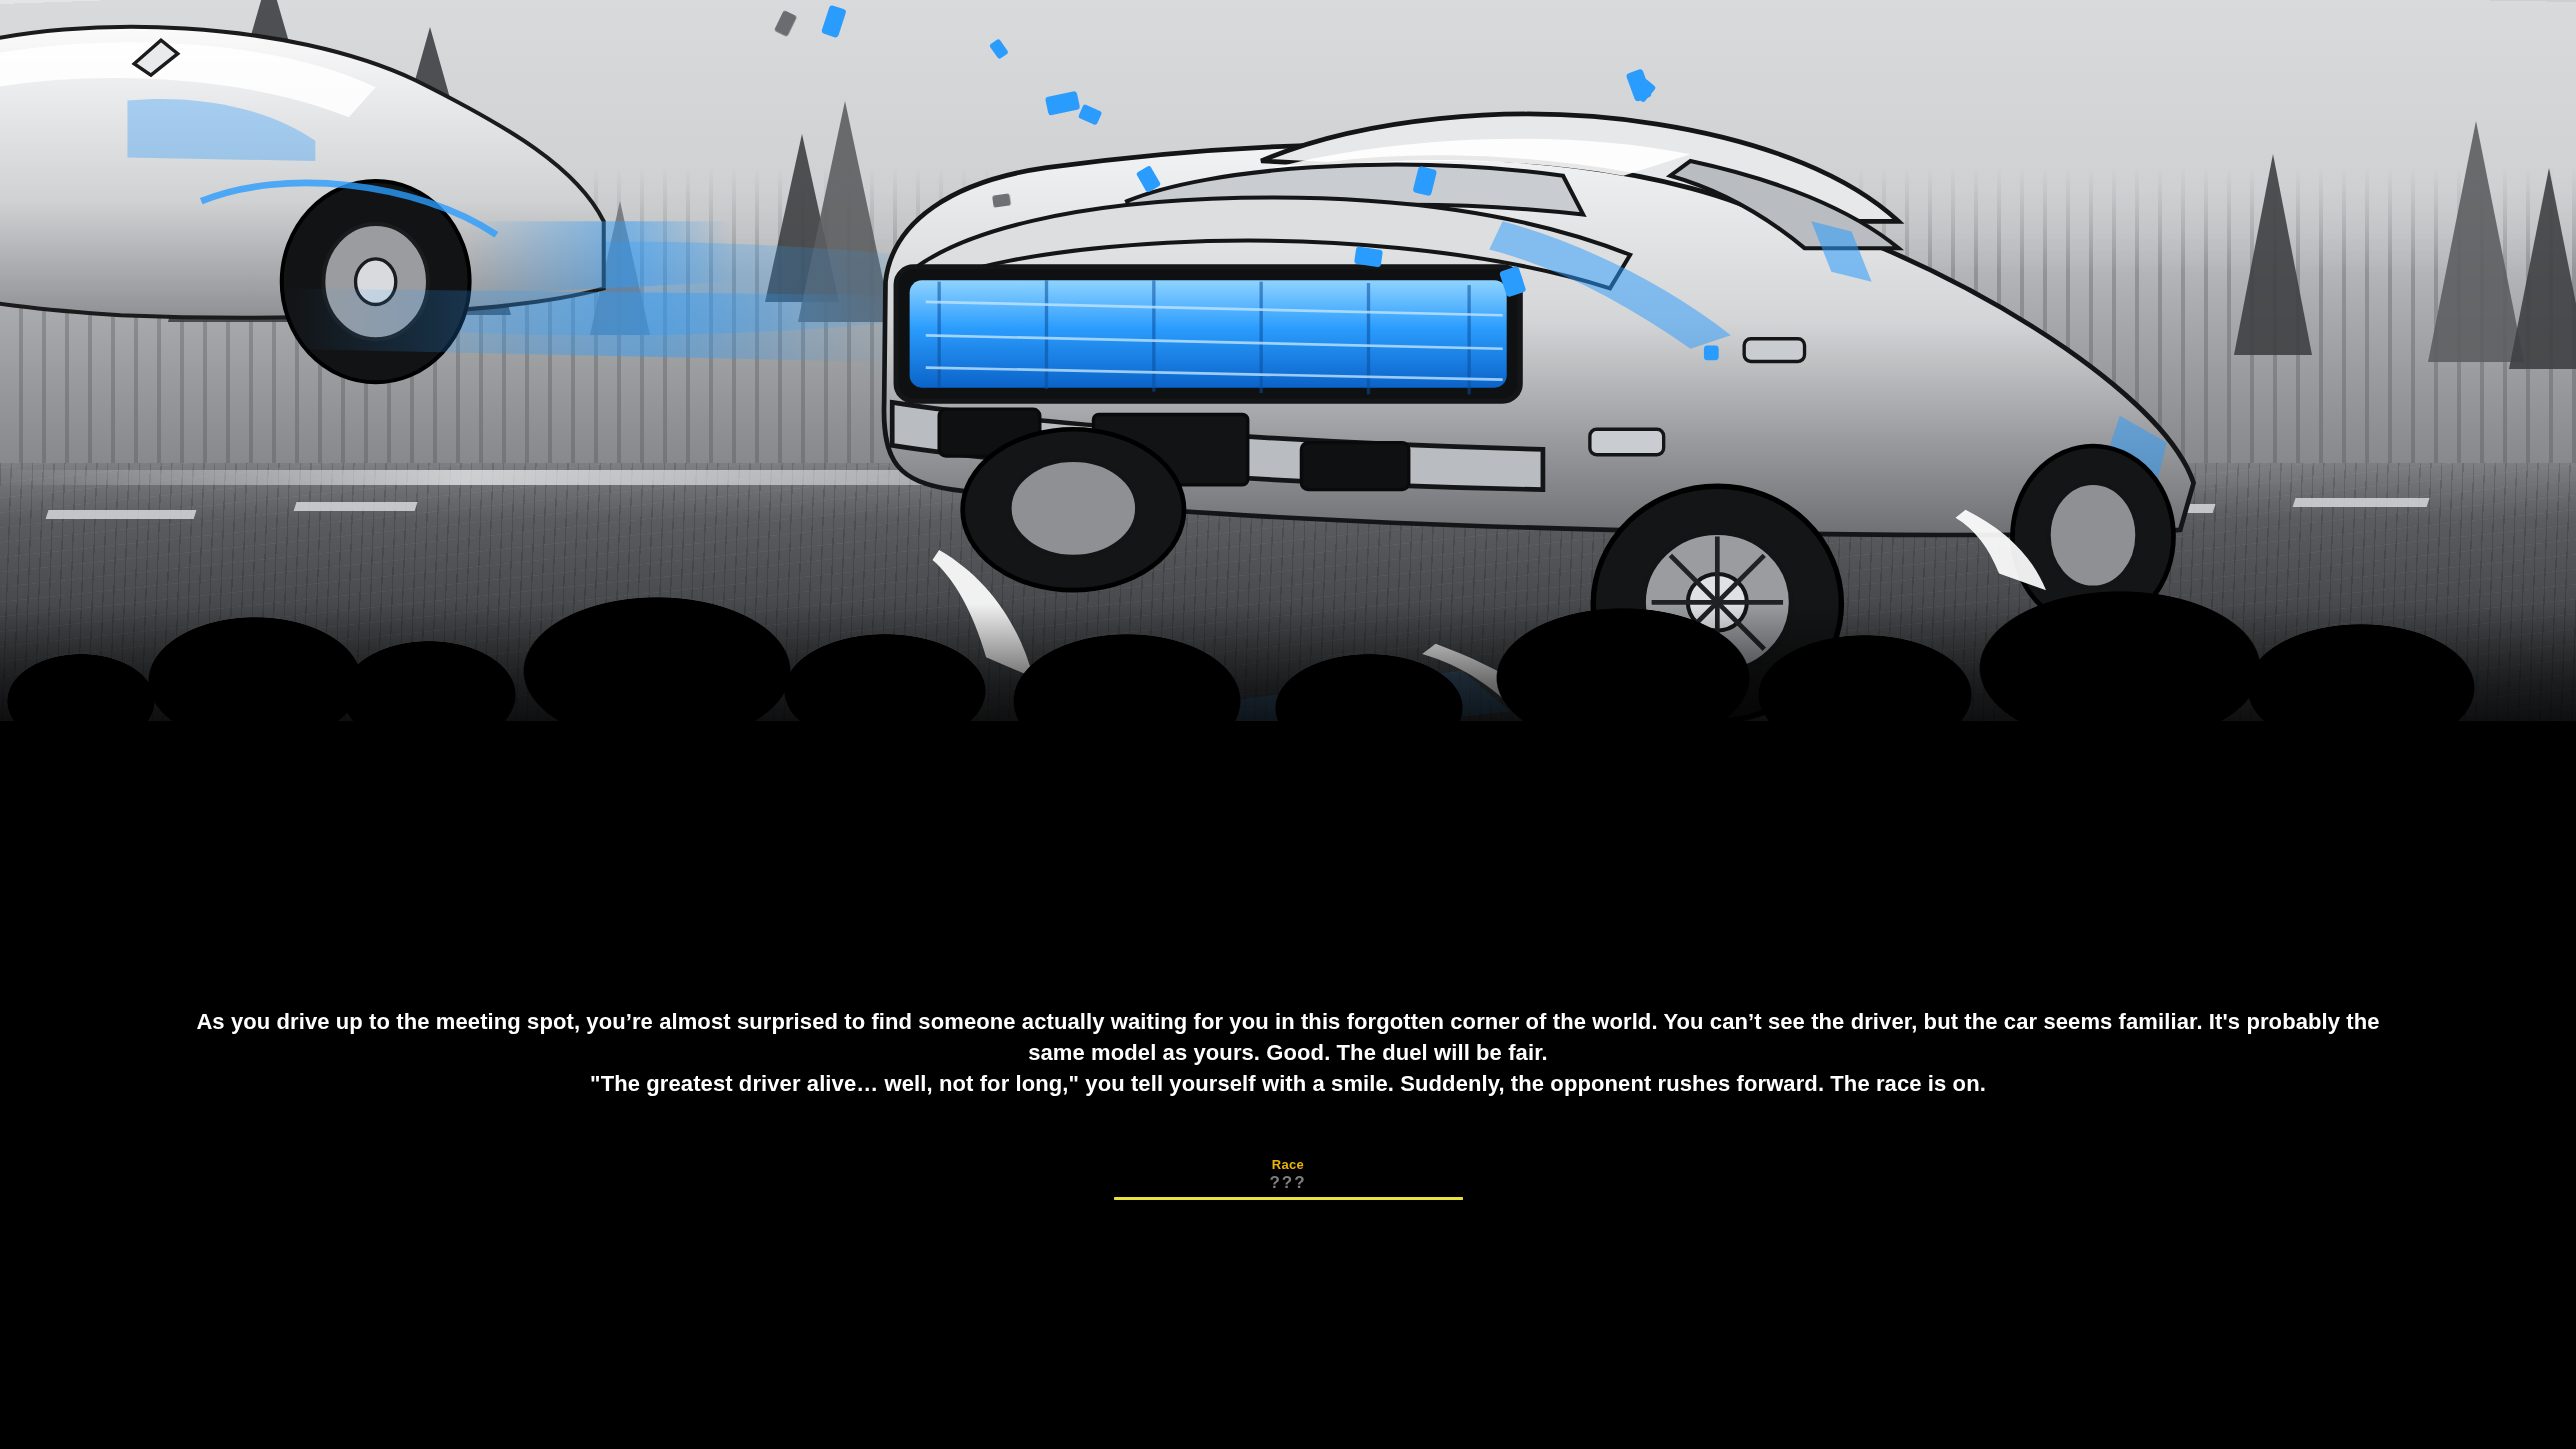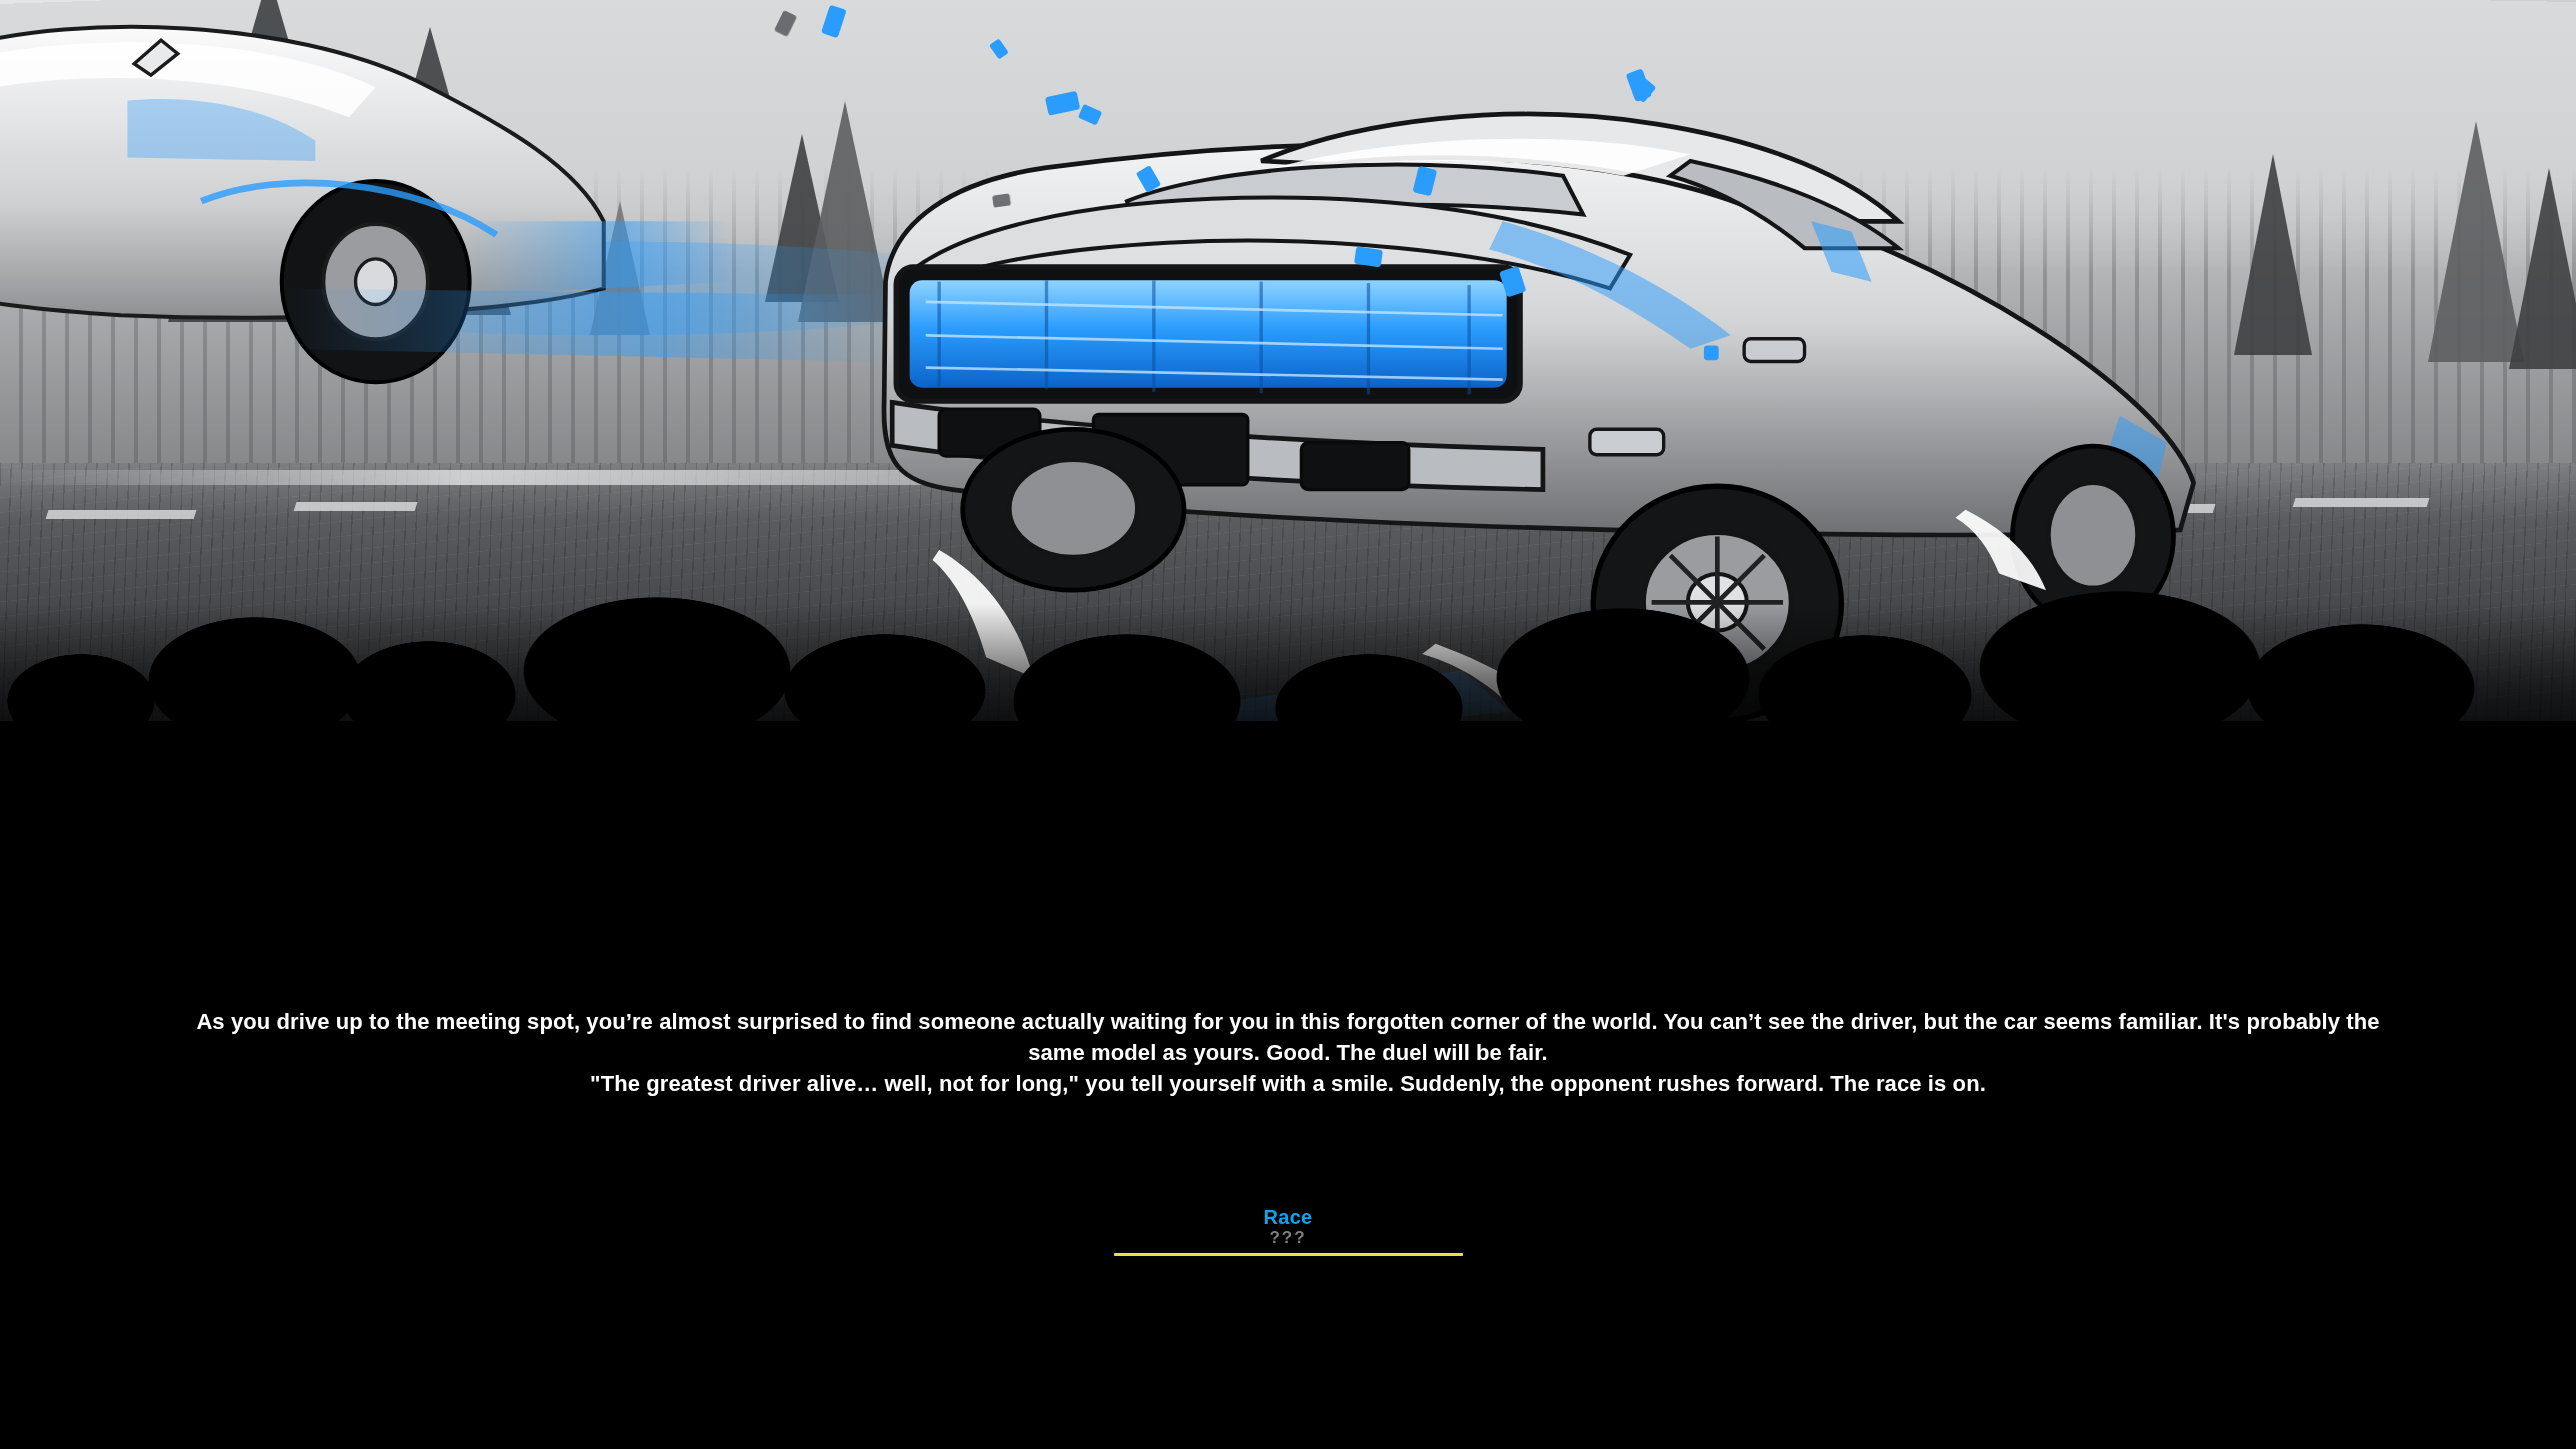--- a/index.html
+++ b/index.html
@@ -157,26 +157,25 @@
   #choices {
     position: absolute;
     left: 50%;
     transform: translateX(-50%);
     top: 1158px;
     width: 604px;
     text-align: center;
   }
   .choice { display: block; width: 349px; margin: 0 auto; cursor: pointer; }
   .choice-label {
-    color: #0ea5e9;
-    font-size: 20px;
+    color: #eab308;
+    font-size: 13px;
     font-weight: bold;
     letter-spacing: 0.3px;
     line-height: 1.1;
-    margin-top: 48px;
   }
   .choice-sub {
     color: #7f7f7f;
     font-size: 17px;
     font-weight: bold;
     letter-spacing: 2px;
     line-height: 1.05;
     margin-top: 1.3px;
   }
   .choice-underline {

